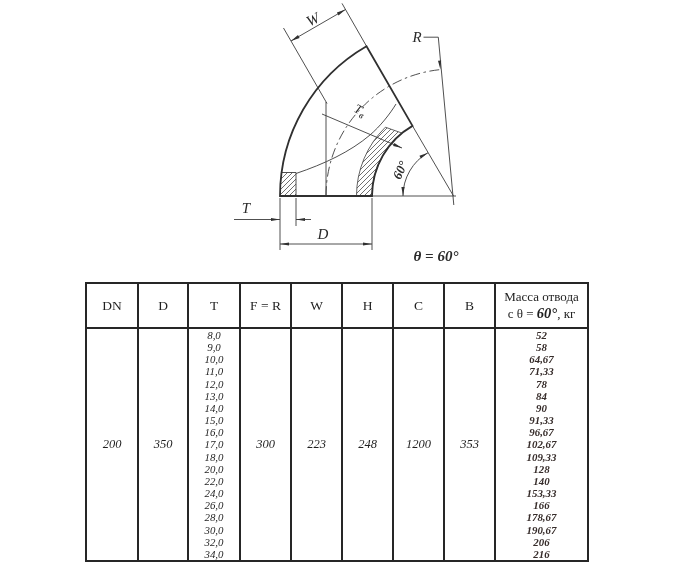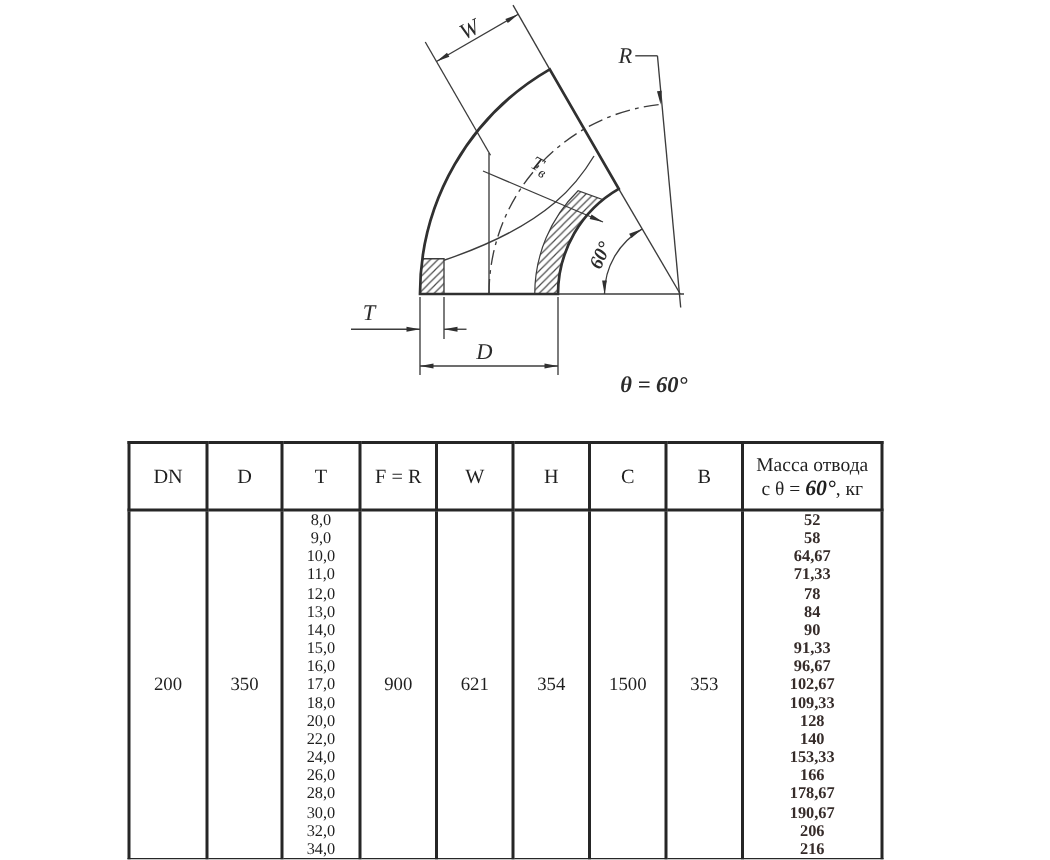--- a/index.html
+++ b/index.html
@@ -2,28 +2,28 @@
 <html><head>
 <meta charset="utf-8">
 <style>
   html,body{margin:0;padding:0;background:#ffffff;}
   .page{position:relative;width:700px;height:573px;background:#fff;overflow:hidden;
         font-family:"Liberation Serif",serif;}
   svg text{fill:#2b2b2b;}
   .dim-label{font-family:"Liberation Serif",serif;font-style:italic;font-size:15px;}
   .dim-label-sm{font-family:"Liberation Serif",serif;font-style:italic;font-size:13px;font-weight:bold;}
   .theta-caption{font-family:"Liberation Serif",serif;font-style:italic;font-size:15px;font-weight:bold;}
-  .dims-table{position:absolute;left:85px;top:294px;width:502px;border-collapse:collapse;
+  .dims-table{position:absolute;left:85px;top:282px;width:502px;border-collapse:collapse;
               table-layout:fixed;color:#1f1f1f;}
   .dims-table th,.dims-table td{border:2px solid #262626;text-align:center;vertical-align:middle;
               padding:0;overflow:hidden;}
   .dims-table th{height:43px;font-weight:normal;font-size:13.5px;}
   .mass-header{line-height:16px;font-size:13px;}
   .mass-angle{font-style:italic;font-weight:bold;font-size:14.5px;}
-  .vcell{font-size:12.5px;height:231px;}
+  .vcell{font-size:12.5px;height:231px;font-style:italic;}
   .list-cell{font-size:10.9px;line-height:12.15px;white-space:pre-line;}
   .mass-cell{font-weight:bold;color:#362c2a;margin-top:13px;}
 </style>
 </head>
 <body>
 
 <div class="page">
 
   <svg width="700" height="278" viewBox="0 0 700 278" style="position:absolute;left:0;top:0;">
     <defs>
@@ -126,24 +126,24 @@
 17,0
 18,0
 20,0
 22,0
 24,0
 26,0
 28,0
 30,0
 32,0
 34,0</td>
-        <td class="vcell">900</td>
-        <td class="vcell">621</td>
-        <td class="vcell">354</td>
-        <td class="vcell">1500</td>
+        <td class="vcell">300</td>
+        <td class="vcell">223</td>
+        <td class="vcell">248</td>
+        <td class="vcell">1200</td>
         <td class="vcell">353</td>
         <td class="vcell list-cell mass-cell">52
 58
 64,67
 71,33
 78
 84
 90
 91,33
 96,67

